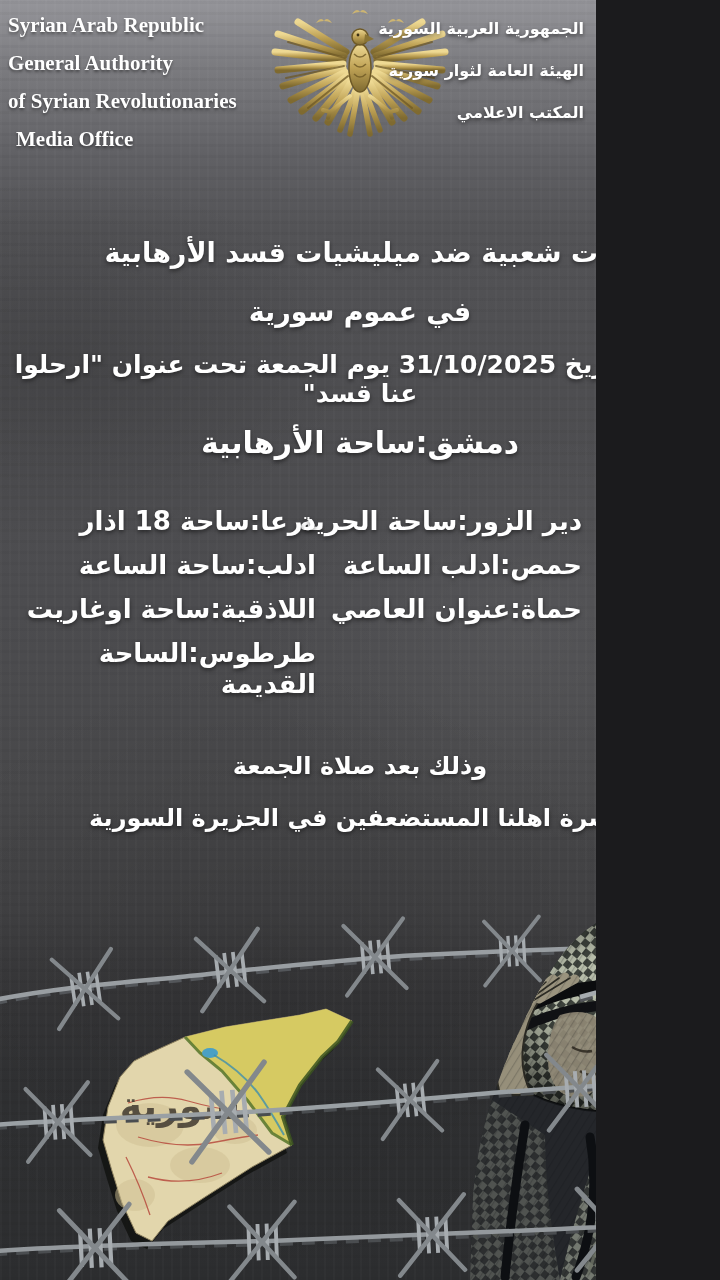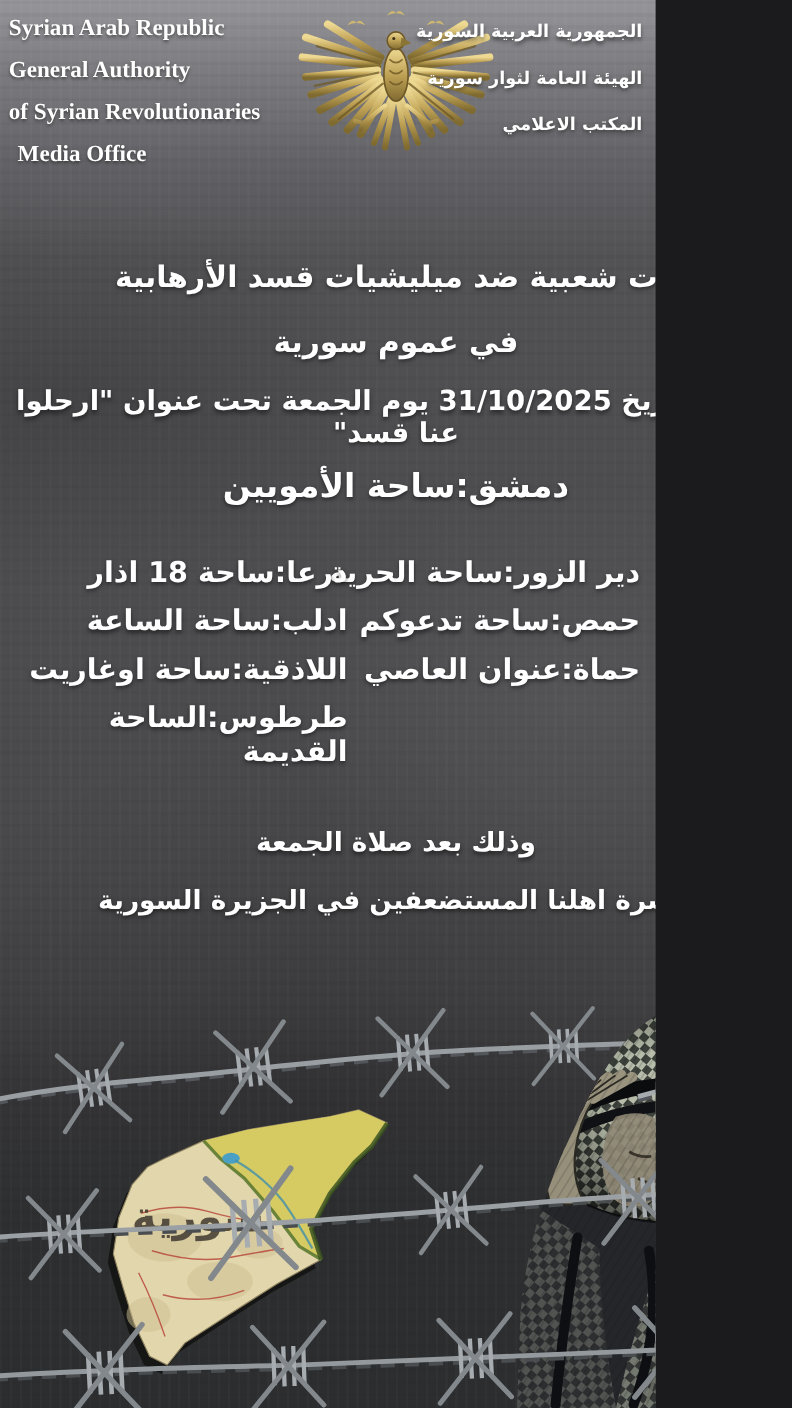--- a/index.html
+++ b/index.html
@@ -135,25 +135,25 @@
 
   <div class="ar-header" dir="rtl">
     <div class="ar-line txt">الجمهورية العربية السورية</div>
     <div class="ar-line txt">الهيئة العامة لثوار سورية</div>
     <div class="ar-line txt">المكتب الاعلامي</div>
   </div>
 
   <div class="line txt invite2" dir="rtl">لمظاهرات شعبية ضد ميليشيات قسد الأرهابية</div>
   <div class="line txt invite3" dir="rtl">في عموم سورية</div>
   <div class="line txt dateline" dir="rtl">وذلك بتاريخ 31/10/2025 يوم الجمعة تحت عنوان "ارحلوا عنا قسد"</div>
-  <div class="line txt damascus" dir="rtl">دمشق:ساحة الأمويين</div>
+  <div class="line txt damascus" dir="rtl">دمشق:ساحة الأرهابية</div>
 
   <div class="col col-right" dir="rtl">
     <div class="row txt">دير الزور:ساحة الحرية</div>
-    <div class="row txt">حمص:ساحة تدعوكم</div>
+    <div class="row txt">حمص:ادلب الساعة</div>
     <div class="row txt">حماة:عنوان العاصي</div>
   </div>
   <div class="col col-left" dir="rtl">
     <div class="row txt">درعا:ساحة 18 اذار</div>
     <div class="row txt">ادلب:ساحة الساعة</div>
     <div class="row txt">اللاذقية:ساحة اوغاريت</div>
     <div class="row txt">طرطوس:الساحة القديمة</div>
   </div>
 
   <div class="line txt prayer" dir="rtl">وذلك بعد صلاة الجمعة</div>

